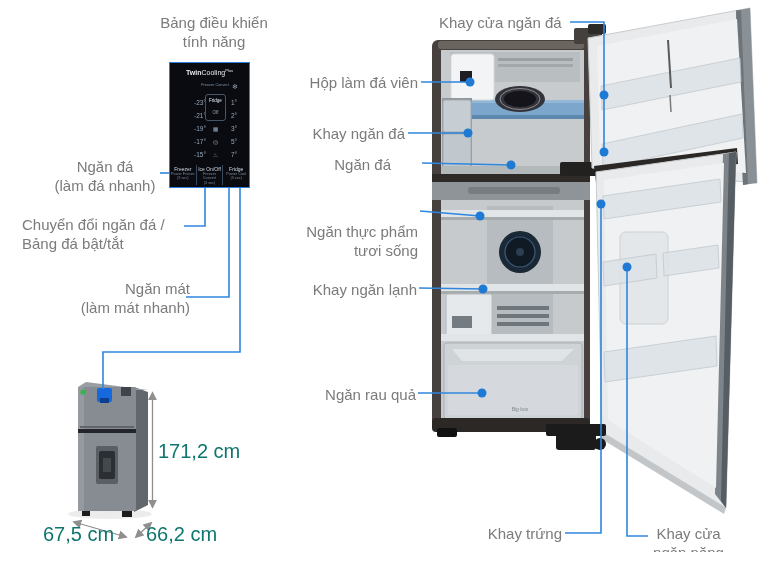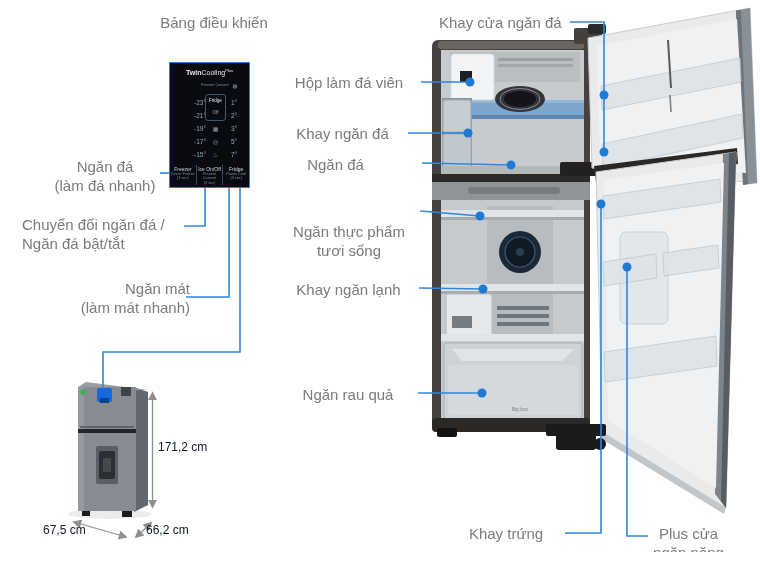--- a/index.html
+++ b/index.html
@@ -1,22 +1,22 @@
 <!DOCTYPE html>
 <html><head>
 <meta charset="utf-8">
 <style>
   html,body{margin:0;padding:0;background:#ffffff;}
   .stage{position:relative;width:760px;height:552px;background:#fff;overflow:hidden;
          font-family:"Liberation Sans",sans-serif;}
   svg{position:absolute;left:0;top:0;}
   .lbl{position:absolute;color:#7b7b7b;font-size:15px;line-height:19px;white-space:nowrap;}
   .ctr{text-align:center;}
-  .rgt{text-align:center;}
-  .dim{position:absolute;color:#0f172a;font-size:12px;white-space:nowrap;}
+  .rgt{text-align:right;}
+  .dim{position:absolute;color:#0f766e;font-size:20px;white-space:nowrap;}
   .tinybadge{position:absolute;color:#7e868c;font-size:5px;text-align:center;}
 
   
   .cpanel{position:absolute;left:169px;top:62px;width:81px;height:126px;
           background:#0a0b10;border:1.5px solid #2b7de0;box-sizing:border-box;}
   .cpanel *{box-sizing:border-box;}
   .cp-title{position:absolute;left:0;top:4px;width:100%;text-align:center;
             color:#e9eaec;font-size:7px;line-height:8px;}
   .cp-title sup{font-size:4px;}
   .cp-convert{position:absolute;left:31px;top:20px;width:28px;color:#7e93a8;
@@ -201,30 +201,31 @@
       <circle cx="482" cy="393" r="4.5"></circle>
       <circle cx="604" cy="95" r="4.5"></circle>
       <circle cx="604" cy="152" r="4.5"></circle>
       <circle cx="601" cy="204" r="4.5"></circle>
       <circle cx="627" cy="267" r="4.5"></circle>
     </g>
   </svg>
 
   <div class="lbl ctr" style="left:140px;top:13px;width:148px;">
     <div>Bảng điều khiển</div>
+    <div>tính năng</div>
   </div>
 
   <div class="lbl ctr" style="left:40px;top:157px;width:130px;">
     <div>Ngăn đá</div>
     <div>(làm đá nhanh)</div>
   </div>
 
   <div class="lbl" style="left:22px;top:215px;width:170px;">
     <div>Chuyển đổi ngăn đá /</div>
-    <div>Ngăn đá bật/tắt</div>
+    <div>Bảng đá bật/tắt</div>
   </div>
 
   <div class="lbl ctr" style="left:40px;top:279px;width:150px;text-align:right;">
     <div>Ngăn mát</div>
     <div>(làm mát nhanh)</div>
   </div>
 
   <div class="lbl" style="left:439px;top:13px;">Khay cửa ngăn đá</div>
 
   <div class="lbl rgt" style="left:280px;top:73px;width:138px;">Hộp làm đá viên</div>
@@ -238,21 +239,21 @@
     <div>tươi sống</div>
   </div>
 
   <div class="lbl rgt" style="left:280px;top:280px;width:137px;">Khay ngăn lạnh</div>
 
   <div class="lbl rgt" style="left:280px;top:385px;width:136px;">Ngăn rau quả</div>
 
   <div class="lbl rgt" style="left:450px;top:524px;width:112px;">Khay trứng</div>
 
   <div class="lbl ctr" style="left:646px;top:524px;width:85px;">
-    <div>Plus cửa</div>
+    <div>Khay cửa</div>
     <div>ngăn năng</div>
   </div>
 
   <div class="dim" style="left:158px;top:440px;">171,2 cm</div>
   <div class="dim" style="left:43px;top:523px;">67,5 cm</div>
   <div class="dim" style="left:146px;top:523px;">66,2 cm</div>
 
   <div class="tinybadge" style="left:498px;top:406px;width:44px;">Big box</div>
 
   <div class="cpanel">

